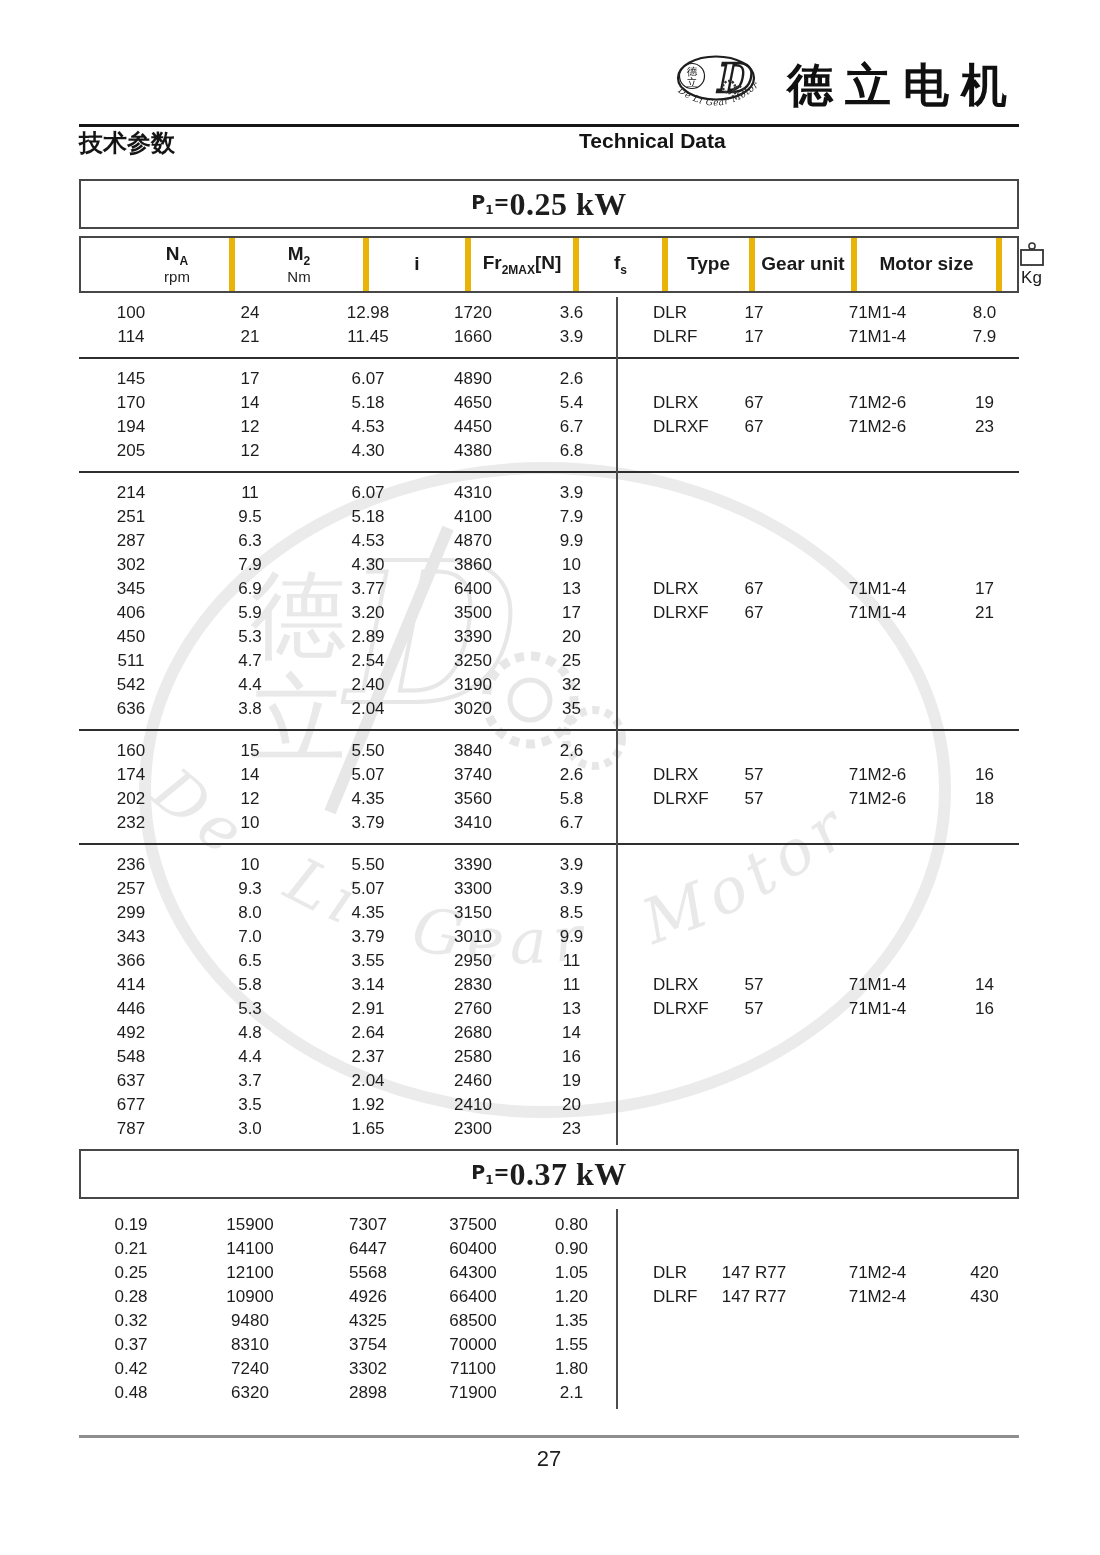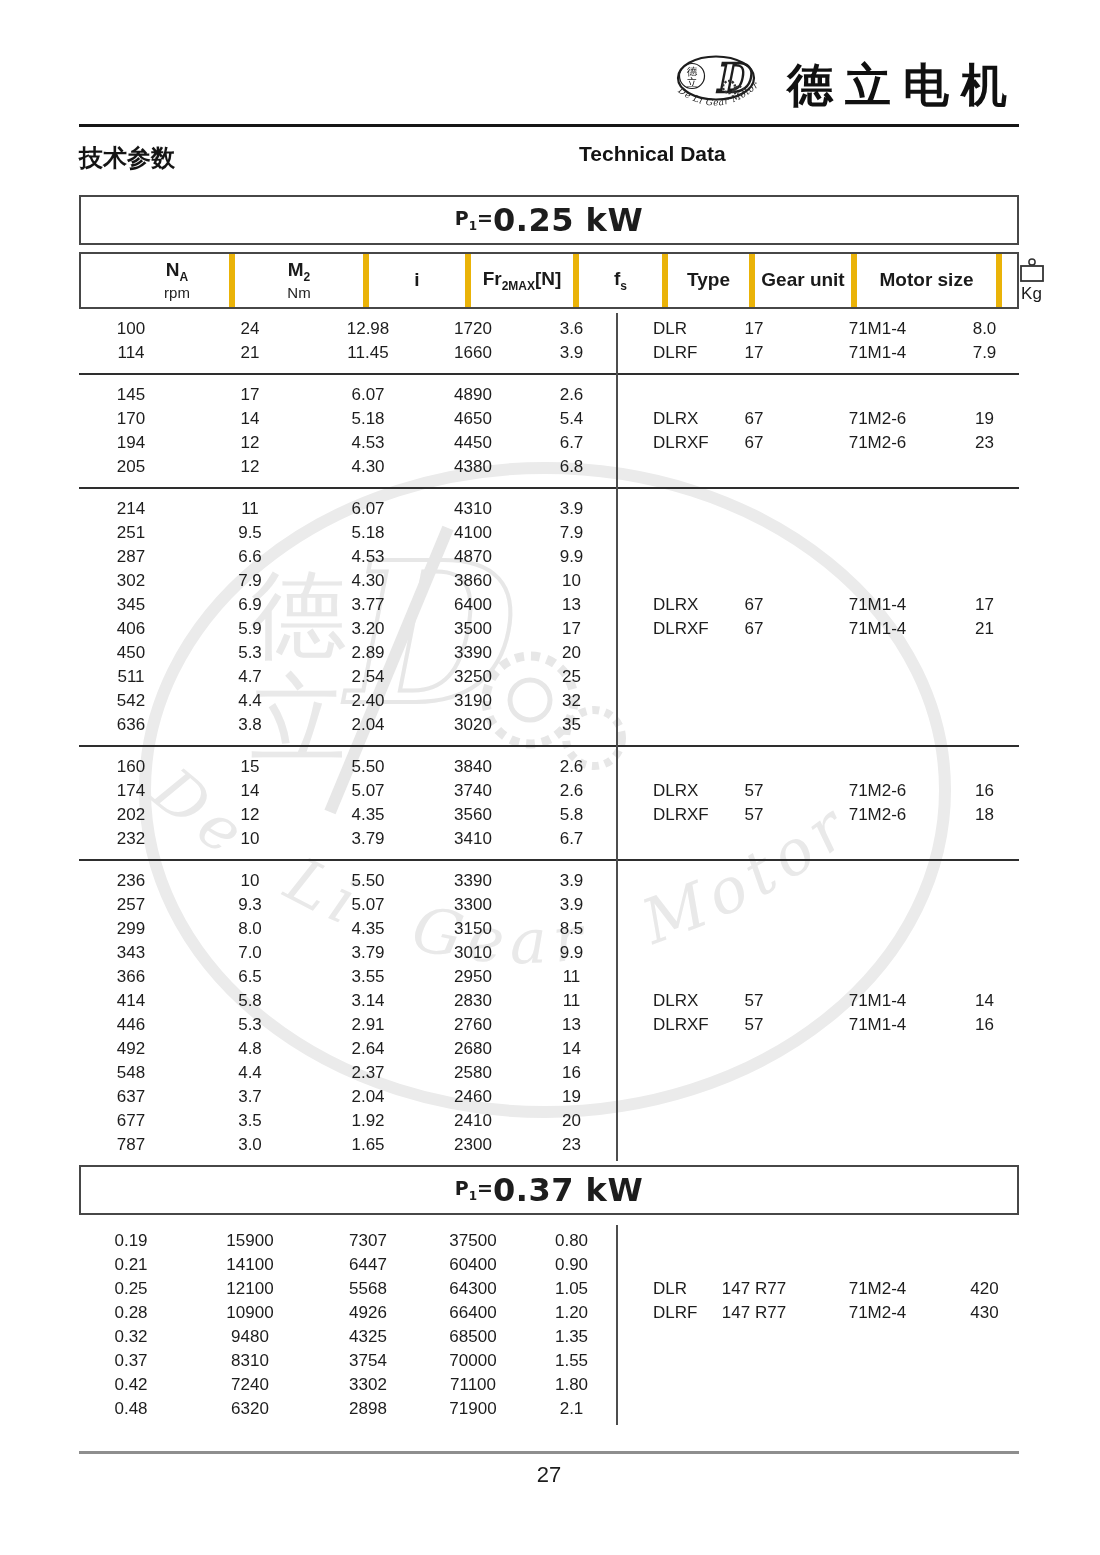--- a/index.html
+++ b/index.html
@@ -9,32 +9,32 @@
   }
   .watermark { position:absolute; left:0; top:0; width:1100px; height:1555px; z-index:0; pointer-events:none; }
   .content { position:absolute; left:79px; top:0; width:940px; z-index:1; }
 
   
   .brand-row { margin-top:50px; height:74px; display:flex; justify-content:flex-end; align-items:center; gap:14px; }
   .emblem { width:108px; height:74px; }
   .brand-name { font-family:"DejaVu Serif", serif; font-weight:bold; font-size:46px; letter-spacing:12px; color:#101010; line-height:1; padding-bottom:4px; }
   .top-rule { border-top:3px solid #161616; }
 
-  .title-row { position:relative; height:68px; padding-top:15px; box-sizing:border-box; }
+  .title-row { position:relative; height:52px; box-sizing:border-box; }
   .title-cn { font-size:24px; font-weight:bold; color:#141414; }
-  .title-en { position:absolute; left:500px; top:15px; font-size:21px; font-weight:bold; color:#141414; }
+  .title-en { position:absolute; left:500px; top:2px; font-size:21px; font-weight:bold; color:#141414; }
 
   .power-box {
     height:50px; border:2px solid #474747; box-sizing:border-box;
     display:flex; align-items:center; justify-content:center;
     font-family:"DejaVu Sans", sans-serif;
   }
   .p-small { font-size:19px; font-weight:bold; }
   .p-small sub { font-size:12px; }
-  .p-big { font-size:32px; font-weight:bold; letter-spacing:0.5px; }
+  .p-big { font-size:32px; font-weight:bold; letter-spacing:0.5px;font-family:Liberation Serif, serif; }
 
   
   .thead {
     margin-top:7px; height:57px; border:2px solid #474747; box-sizing:border-box;
     display:grid; grid-template-columns:104px 134px 102px 108px 89px 87px 102px 145px 65px;padding-left:44px;
   }
   .hcell { display:flex; flex-direction:column; align-items:center; justify-content:center; line-height:1.1; }
   .hcell + .hcell { border-left:6px solid #eab308; }
   .h-main { font-size:19px; font-weight:bold; color:#1a1a1a; white-space:nowrap; }
   .h-main sub { font-size:12px; }
@@ -232,21 +232,21 @@
             <div class="tcell col-3">5.18</div>
             <div class="tcell col-4">4100</div>
             <div class="tcell col-5">7.9</div>
             <div class="tcell col-6"></div>
             <div class="tcell col-7"></div>
             <div class="tcell col-8"></div>
             <div class="tcell col-9"></div>
           </div>
           <div class="trow">
             <div class="tcell col-1">287</div>
-            <div class="tcell col-2">6.6</div>
+            <div class="tcell col-2">6.3</div>
             <div class="tcell col-3">4.53</div>
             <div class="tcell col-4">4870</div>
             <div class="tcell col-5">9.9</div>
             <div class="tcell col-6"></div>
             <div class="tcell col-7"></div>
             <div class="tcell col-8"></div>
             <div class="tcell col-9"></div>
           </div>
           <div class="trow">
             <div class="tcell col-1">302</div>

